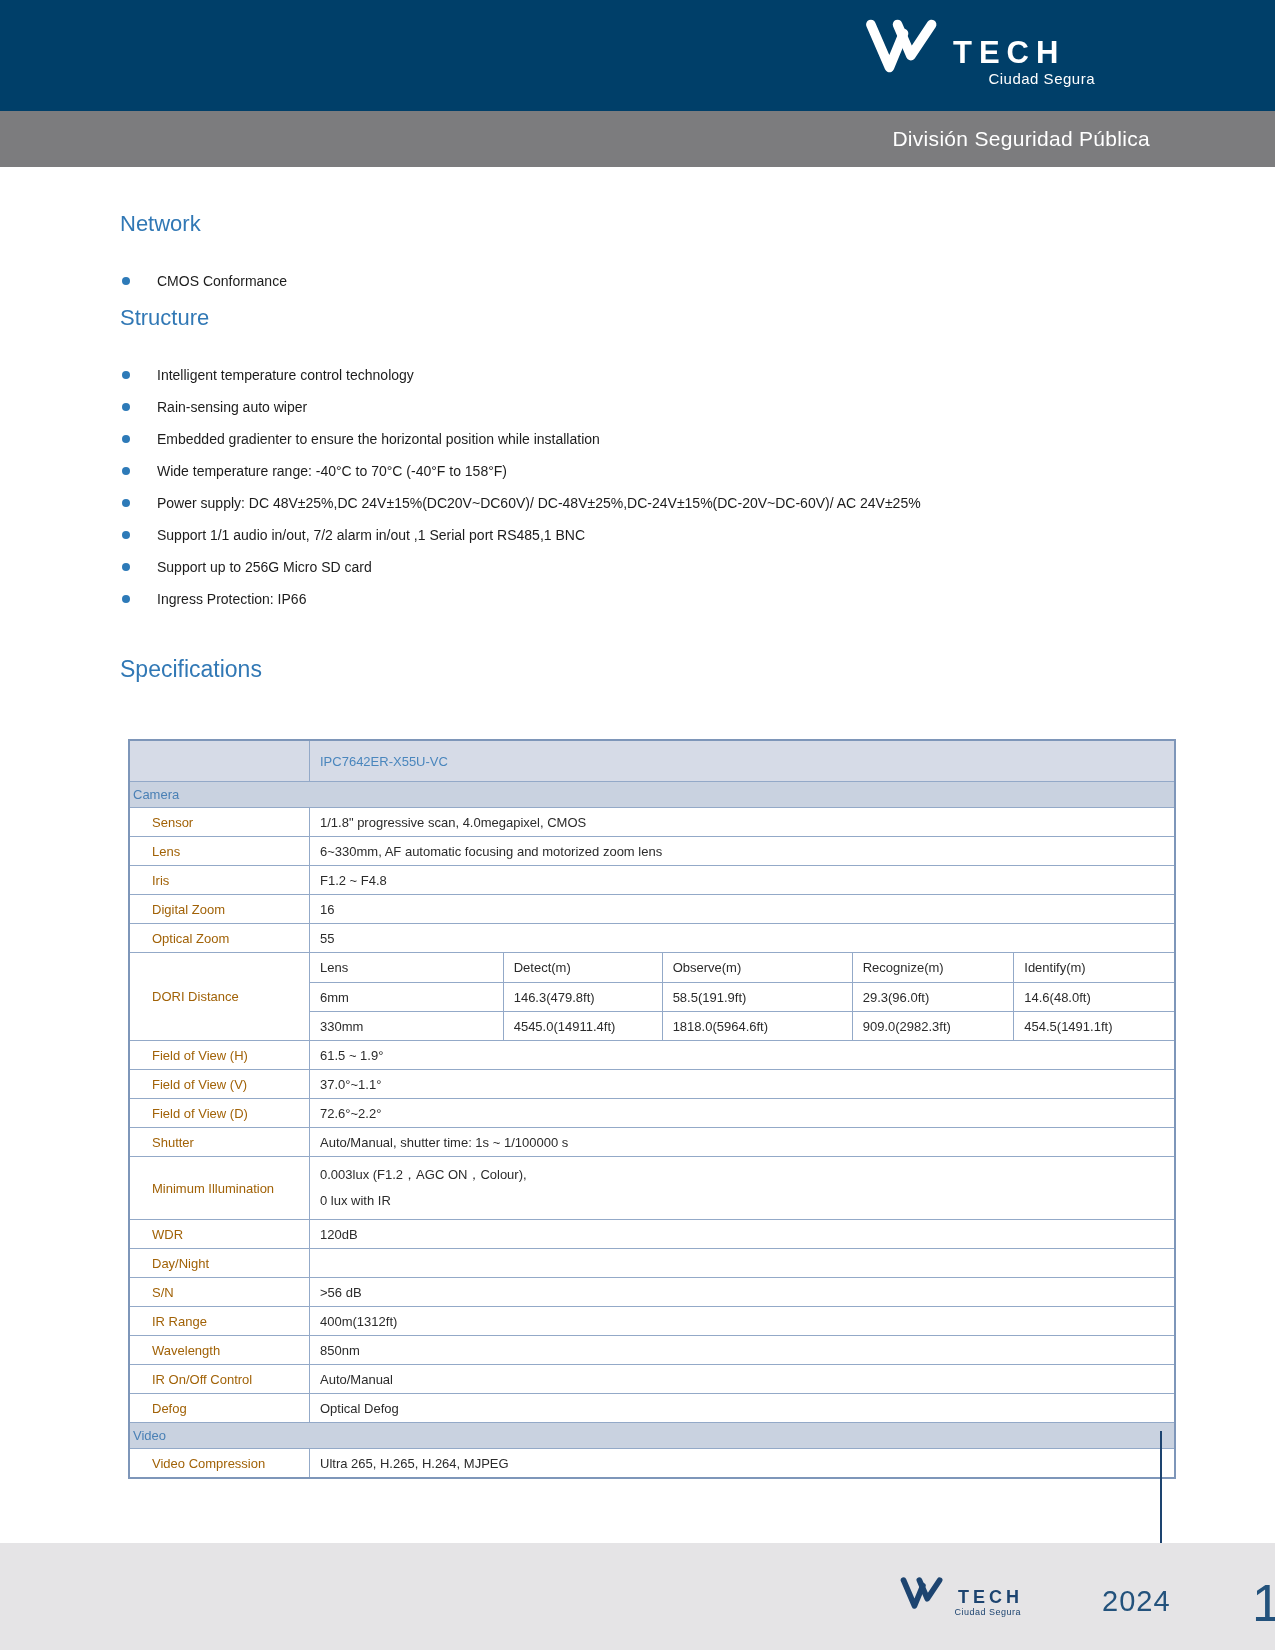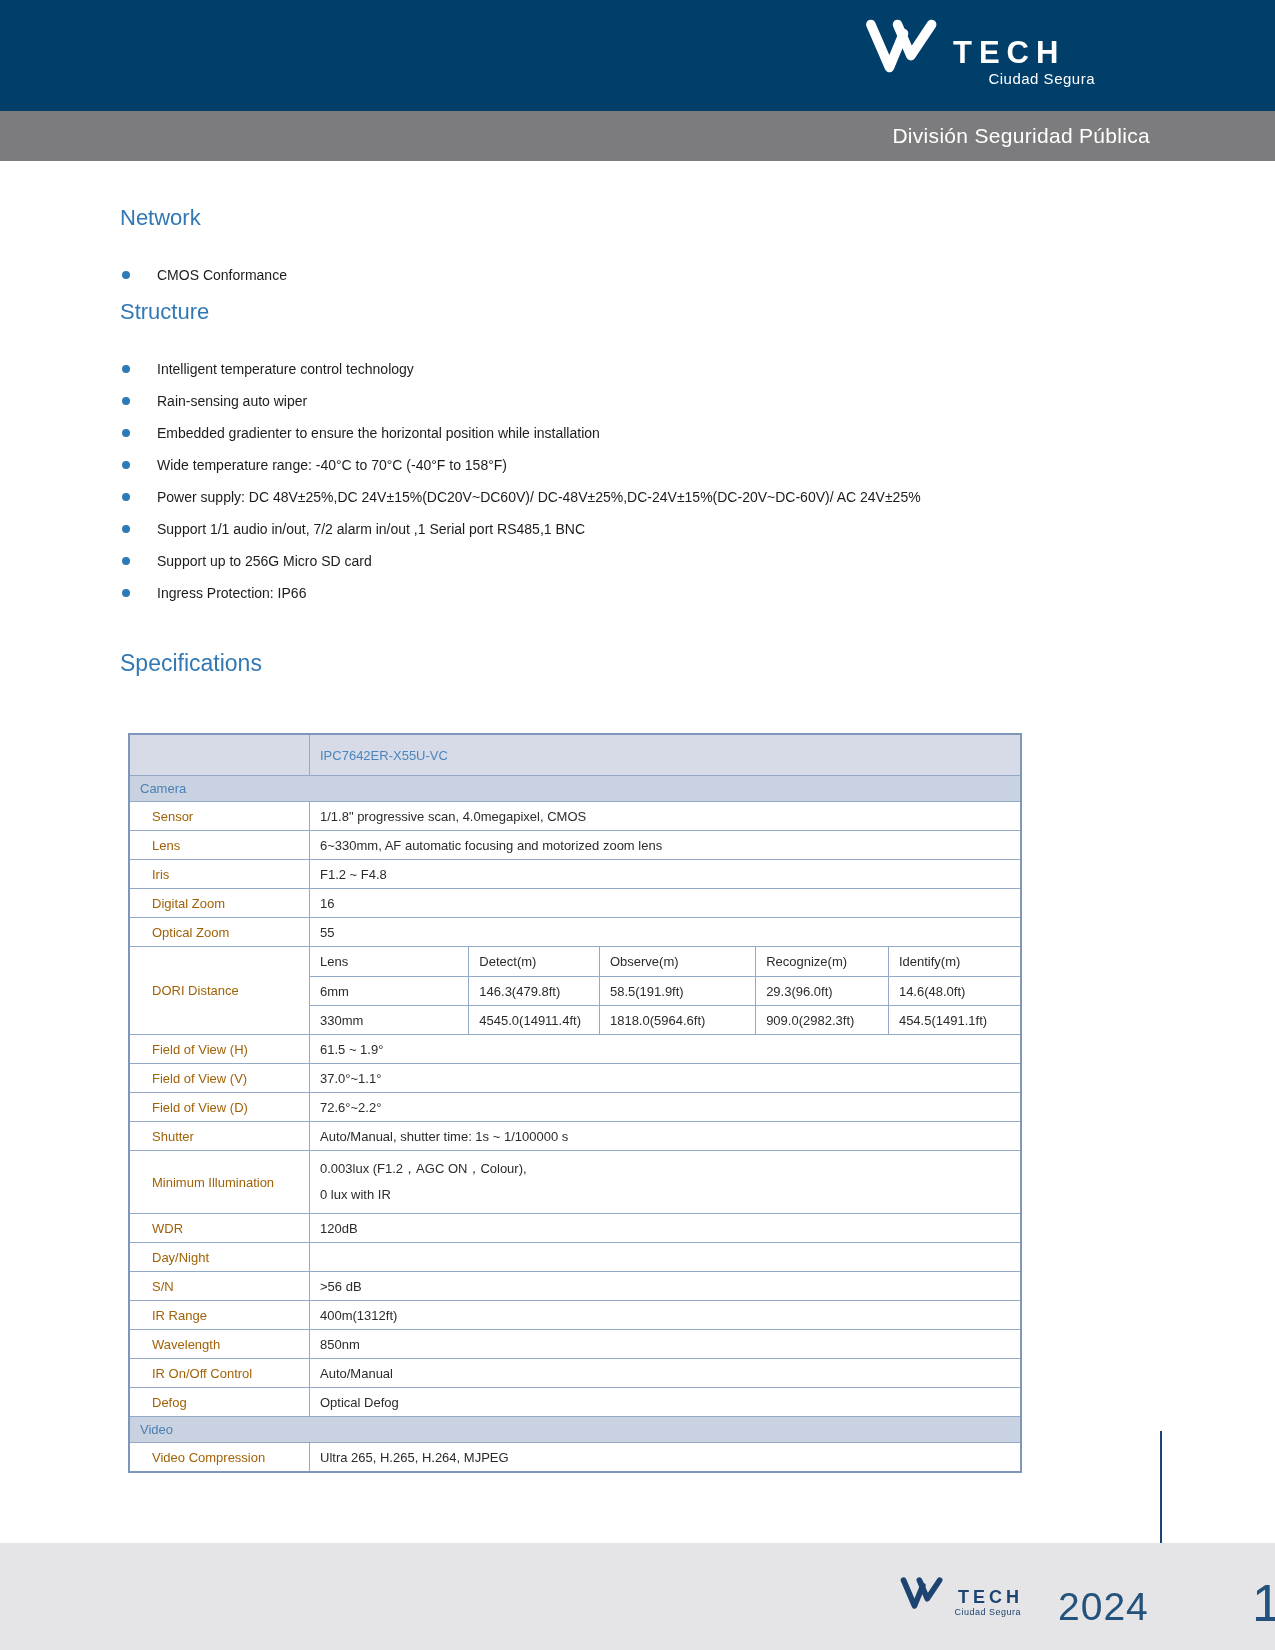--- a/index.html
+++ b/index.html
@@ -9,55 +9,55 @@
     font-family:"Liberation Sans","DejaVu Sans",sans-serif; overflow:hidden;
   }
   
   .topbar { position:relative; width:100%; height:111px; background:#003f69; }
   .logo { position:absolute; left:865px; top:16px; width:240px; color:#fff; }
   .logo-row { display:flex; align-items:center; }
   .logo-w { width:74px; height:60px; flex:0 0 auto; }
   .logo-tech { font-size:31px; font-weight:700; letter-spacing:7px; margin-left:14px; margin-top:14px; }
   .logo-tagline { text-align:right; font-size:15px; font-weight:300; margin-top:-6px; padding-right:10px; letter-spacing:0.5px; }
   .division-band {
-    width:100%; height:50px; background:#7c7c7e; display:flex; align-items:center;
+    width:100%; height:56px; background:#7c7c7e; display:flex; align-items:center;
     justify-content:flex-end; padding-right:125px; color:#ffffff; font-size:21px; font-weight:400; letter-spacing:0.3px;
   }
   
   .content { padding:44px 120px 0 120px; }
   .h-section { color:#3178b5; font-size:22px; font-weight:400; margin-bottom:36px; }
   .h-structure { margin-top:8px; }
   .h-specs { color:#3178b5; font-size:23px; font-weight:400; margin-top:48px; }
   ul.bullets { list-style:none; margin-bottom:4px; }
   ul.bullets li { position:relative; padding-left:37px; margin-bottom:15px; font-size:14px; line-height:17px; color:#1c1c1c; }
   .dot { position:absolute; left:2px; top:4px; width:8px; height:8px; border-radius:50%; background:#2d7ab8; }
   
-  .spec-table { margin:56px 0 0 8px; width:894px; border:2px solid #7e96b9; font-size:13px; color:#2b2b2b; background:#fff; }
+  .spec-table { margin:56px 0 0 8px; width:1048px; border:2px solid #7e96b9; font-size:13px; color:#2b2b2b; background:#fff; }
   .t-row { display:flex; align-items:center; min-height:29px; border-top:1px solid #93a9c8; }
   .t-row:first-child { border-top:none; }
   .t-label { width:180px; flex:0 0 180px; align-self:stretch; display:flex; align-items:center;
              padding-left:22px; border-right:1px solid #93a9c8; color:#a16207; }
   .t-value { flex:1; padding-left:10px; }
   .t-header { min-height:40px; background:#d6dbe7; }
   .t-header .t-value { color:#4a86bd; }
-  .t-section { min-height:26px; background:#c9d2e0; color:#4a80b5; padding-left:10px; }
+  .t-section { min-height:26px; background:#c9d2e0; color:#4a80b5; padding-left:3px; }
   .dori-row { align-items:stretch; }
   .dori-grid { flex:1; display:grid; grid-template-columns:22.3% 18.4% 22% 18.7% 18.6%; grid-auto-rows:minmax(29px,auto); }
   .dori-cell { display:flex; align-items:center; padding-left:10px; border-left:1px solid #93a9c8; border-top:1px solid #93a9c8; }
   .dori-cell:nth-child(5n+1) { border-left:none; }
   .dori-cell:nth-child(-n+5) { border-top:none; }
   .two-line { padding:5px 0 5px 10px; line-height:26px; }
   
   .v-line { position:absolute; left:1160px; top:1431px; width:2px; height:219px; background:#1d4470; }
   .footer { position:absolute; left:0; bottom:0; width:100%; height:107px; background:#e5e4e6; }
   .f-logo { position:absolute; left:900px; top:32px; color:#1d4470; }
   .f-logo .logo-w { width:44px; height:36px; }
   .f-logo .logo-tech { font-size:18px; letter-spacing:4px; margin-top:8px; color:#1d4470; }
   .f-logo .logo-tagline { font-size:9px; color:#1d4470; margin-top:-4px; padding-right:2px; }
-  .f-year { position:absolute; left:1058px; top:42px; font-size:39px; font-weight:300; color:#23527c; letter-spacing:1px; }
+  .f-year { position:absolute; left:1102px; top:42px; font-size:29px; font-weight:300; color:#23527c; letter-spacing:1px; }
   .f-page { position:absolute; left:1252px; top:30px; font-size:52px; font-weight:400; color:#23527c; letter-spacing:10px; }
 </style>
 </head>
 <body>
 
 <div class="page">
 
   <div class="topbar">
     <div class="logo">
       <div class="logo-row">

